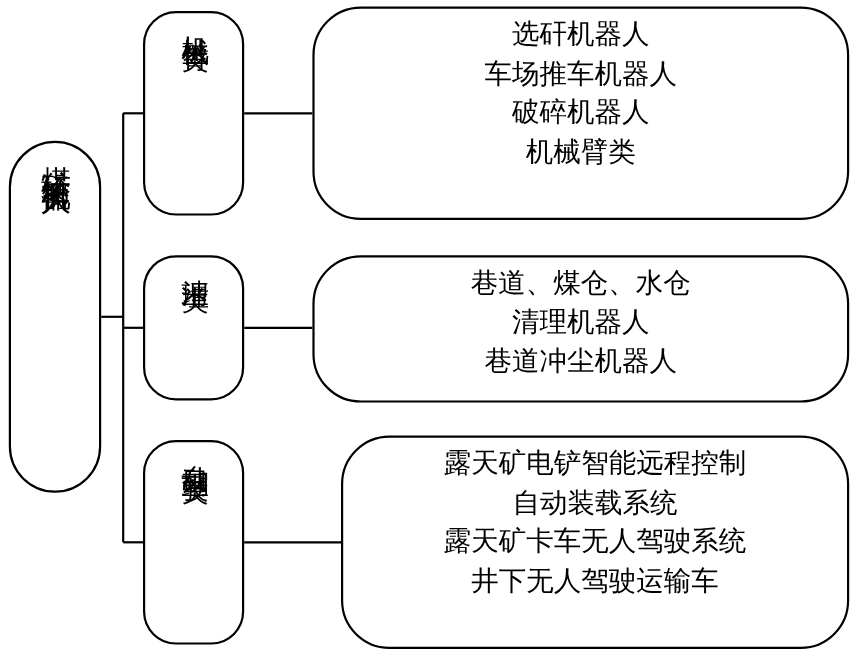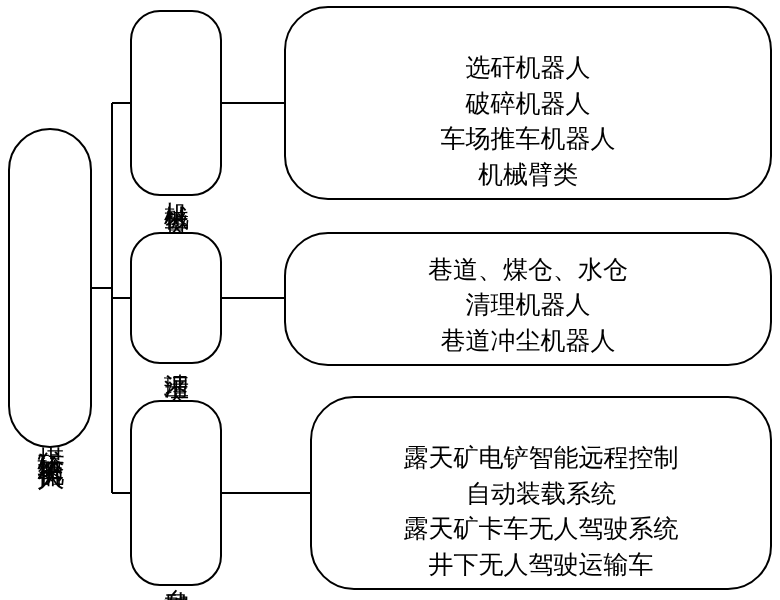--- a/index.html
+++ b/index.html
@@ -21,21 +21,21 @@
     top: 0;
     width: 780px;
     height: 600px;
   }
   .node {
     position: absolute;
     box-sizing: border-box;
     border: 2px solid #000000;
     background: #ffffff;
     display: flex;
-    align-items: flex-end;
+    align-items: flex-start;
     justify-content: center;
     text-align: center;
     line-height: 1.28;
     color: #000000;
   }
   .node-root {
     left: 8px;
     top: 128px;
     width: 84px;
     height: 320px;
@@ -126,22 +126,22 @@
     <span class="vtext">清理类</span>
   </div>
 
   <div class="node node-cat cat-3">
     <span class="vtext">自动驾驶类</span>
   </div>
 
   <div class="node node-list list-1">
     <span class="lines">
       <div>选矸机器人</div>
+      <div>车场推车机器人</div>
       <div>破碎机器人</div>
-      <div>车场推车机器人</div>
       <div>机械臂类</div>
     </span>
   </div>
 
   <div class="node node-list list-3">
     <span class="lines">
       <div>露天矿电铲智能远程控制</div>
       <div>自动装载系统</div>
       <div>露天矿卡车无人驾驶系统</div>
       <div>井下无人驾驶运输车</div>

